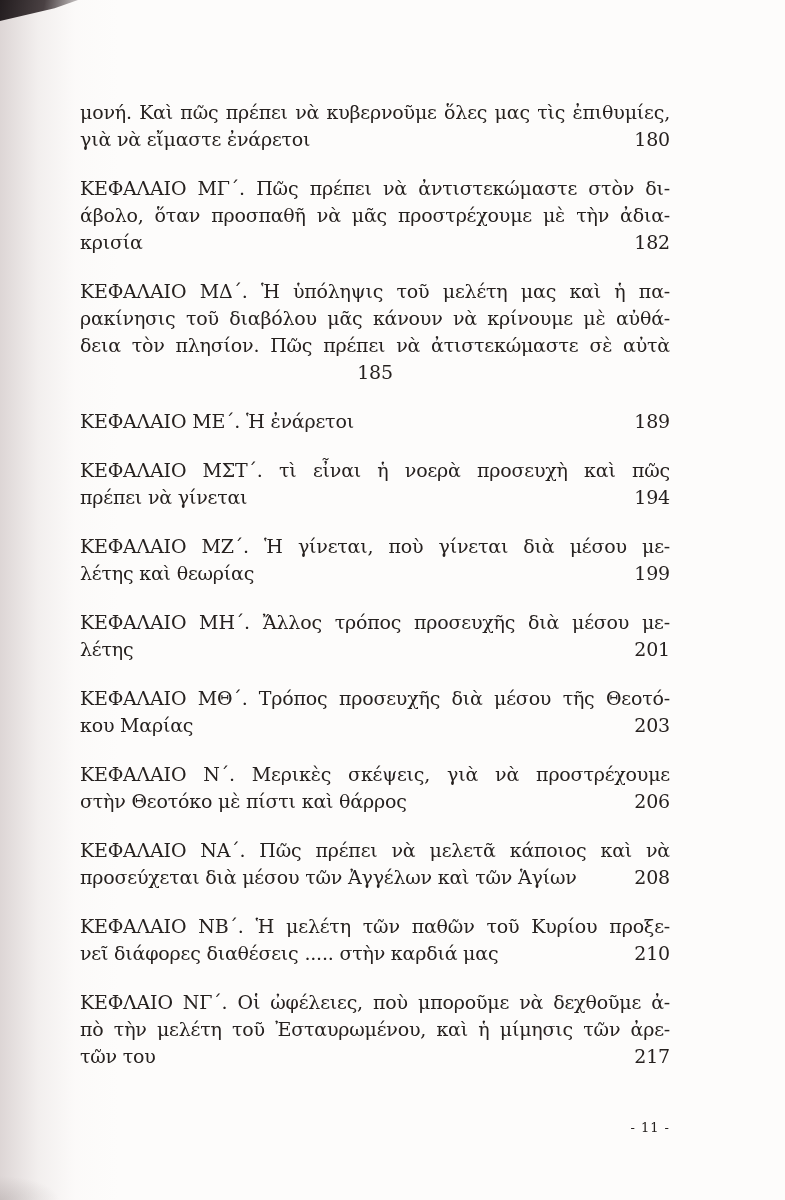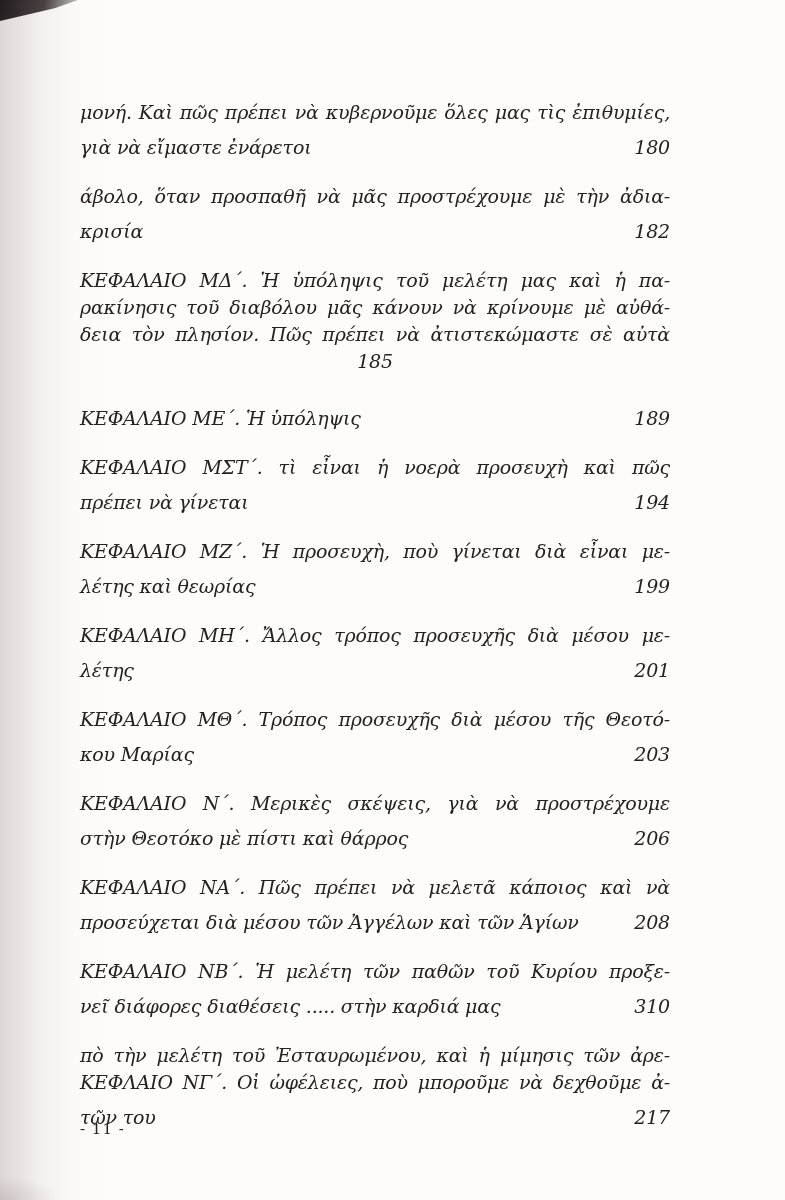--- a/index.html
+++ b/index.html
@@ -46,21 +46,20 @@
     pointer-events: none;
   }
   .toc {
     position: absolute;
     left: 80px;
     top: 99px;
     width: 590px;
   }
   .entry {
     margin: 0 0 22px 0;
-    font-style: italic;
   }
   .line {
     font-size: 19px;
     line-height: 27px;
     letter-spacing: -0.2px;
     white-space: nowrap;
   }
   .line.justified {
     text-align: justify;
     text-align-last: justify;
@@ -69,75 +68,75 @@
     display: flex;
     justify-content: space-between;
     align-items: baseline;
     gap: 27px;
   }
   .line.numonly {
     text-align: center;
   }
   .pagenum {
     padding-left: 12px;
-    margin-top: 8px;
   }
   .footer {
     position: absolute;
     left: 80px;
     top: 1120px;
     width: 590px;
-    text-align: left;
-    font-size: 15px;
+    text-align: right;
+    font-size: 13px;
     letter-spacing: 1px;
   }
 </style>
 </head>
 <body>
 
 <div class="gutter-shadow"></div>
 <div class="corner-artifact"></div>
 <div class="bottom-smudge"></div>
 
 <div class="toc">
     <div class="entry">
       <div class="line justified">μονή. Καὶ πῶς πρέπει νὰ κυβερνοῦμε ὅλες μας τὶς ἐπιθυμίες,</div>
       <div class="line lastline">
         <span>γιὰ νὰ εἴμαστε ἐνάρετοι</span>
         <span class="pagenum">180</span>
       </div>
     </div>
     <div class="entry">
+      <div class="line justified">ΚΕΦΑΛΑΙΟ ΜΓ΄. Πῶς πρέπει νὰ ἀντιστεκώμαστε στὸν δι-</div>
       <div class="line justified">άβολο, ὅταν προσπαθῆ νὰ μᾶς προστρέχουμε μὲ τὴν ἀδια-</div>
       <div class="line lastline">
         <span>κρισία</span>
         <span class="pagenum">182</span>
       </div>
     </div>
     <div class="entry">
       <div class="line justified">ΚΕΦΑΛΑΙΟ ΜΔ΄. Ἡ ὑπόληψις τοῦ μελέτη μας καὶ ἡ πα-</div>
       <div class="line justified">ρακίνησις τοῦ διαβόλου μᾶς κάνουν νὰ κρίνουμε μὲ αὐθά-</div>
       <div class="line justified">δεια τὸν πλησίον. Πῶς πρέπει νὰ ἀτιστεκώμαστε σὲ αὐτὰ</div>
       <div class="line numonly"><span>185</span></div>
     </div>
     <div class="entry">
       <div class="line lastline">
-        <span>ΚΕΦΑΛΑΙΟ ΜΕ΄. Ἡ ὑπόληψις</span>
+        <span>ΚΕΦΑΛΑΙΟ ΜΕ΄. Ἡ ἐνάρετοι</span>
         <span class="pagenum">189</span>
       </div>
     </div>
     <div class="entry">
       <div class="line justified">ΚΕΦΑΛΑΙΟ ΜΣΤ΄. τὶ εἶναι ἡ νοερὰ προσευχὴ καὶ πῶς</div>
       <div class="line lastline">
         <span>πρέπει νὰ γίνεται</span>
         <span class="pagenum">194</span>
       </div>
     </div>
     <div class="entry">
-      <div class="line justified">ΚΕΦΑΛΑΙΟ ΜΖ΄. Ἡ προσευχὴ, ποὺ γίνεται διὰ εἶναι με-</div>
+      <div class="line justified">ΚΕΦΑΛΑΙΟ ΜΖ΄. Ἡ γίνεται, ποὺ γίνεται διὰ μέσου με-</div>
       <div class="line lastline">
         <span>λέτης καὶ θεωρίας</span>
         <span class="pagenum">199</span>
       </div>
     </div>
     <div class="entry">
       <div class="line justified">ΚΕΦΑΛΑΙΟ ΜΗ΄. Ἄλλος τρόπος προσευχῆς διὰ μέσου με-</div>
       <div class="line lastline">
         <span>λέτης</span>
         <span class="pagenum">201</span>
@@ -161,26 +160,26 @@
       <div class="line justified">ΚΕΦΑΛΑΙΟ ΝΑ΄. Πῶς πρέπει νὰ μελετᾶ κάποιος καὶ νὰ</div>
       <div class="line lastline">
         <span>προσεύχεται διὰ μέσου τῶν Ἀγγέλων καὶ τῶν Ἁγίων</span>
         <span class="pagenum">208</span>
       </div>
     </div>
     <div class="entry">
       <div class="line justified">ΚΕΦΑΛΑΙΟ ΝΒ΄. Ἡ μελέτη τῶν παθῶν τοῦ Κυρίου προξε-</div>
       <div class="line lastline">
         <span>νεῖ διάφορες διαθέσεις ..... στὴν καρδιά μας</span>
-        <span class="pagenum">310</span>
+        <span class="pagenum">210</span>
       </div>
     </div>
     <div class="entry">
+      <div class="line justified">ΚΕΦΛΑΙΟ ΝΓ΄. Οἱ ὠφέλειες, ποὺ μποροῦμε νὰ δεχθοῦμε ἀ-</div>
       <div class="line justified">πὸ τὴν μελέτη τοῦ Ἐσταυρωμένου, καὶ ἡ μίμησις τῶν ἀρε-</div>
-      <div class="line justified">ΚΕΦΛΑΙΟ ΝΓ΄. Οἱ ὠφέλειες, ποὺ μποροῦμε νὰ δεχθοῦμε ἀ-</div>
       <div class="line lastline">
         <span>τῶν του</span>
         <span class="pagenum">217</span>
       </div>
     </div>
   </div>
 
 <div class="footer">- 11 -</div>
 
 </body></html>

